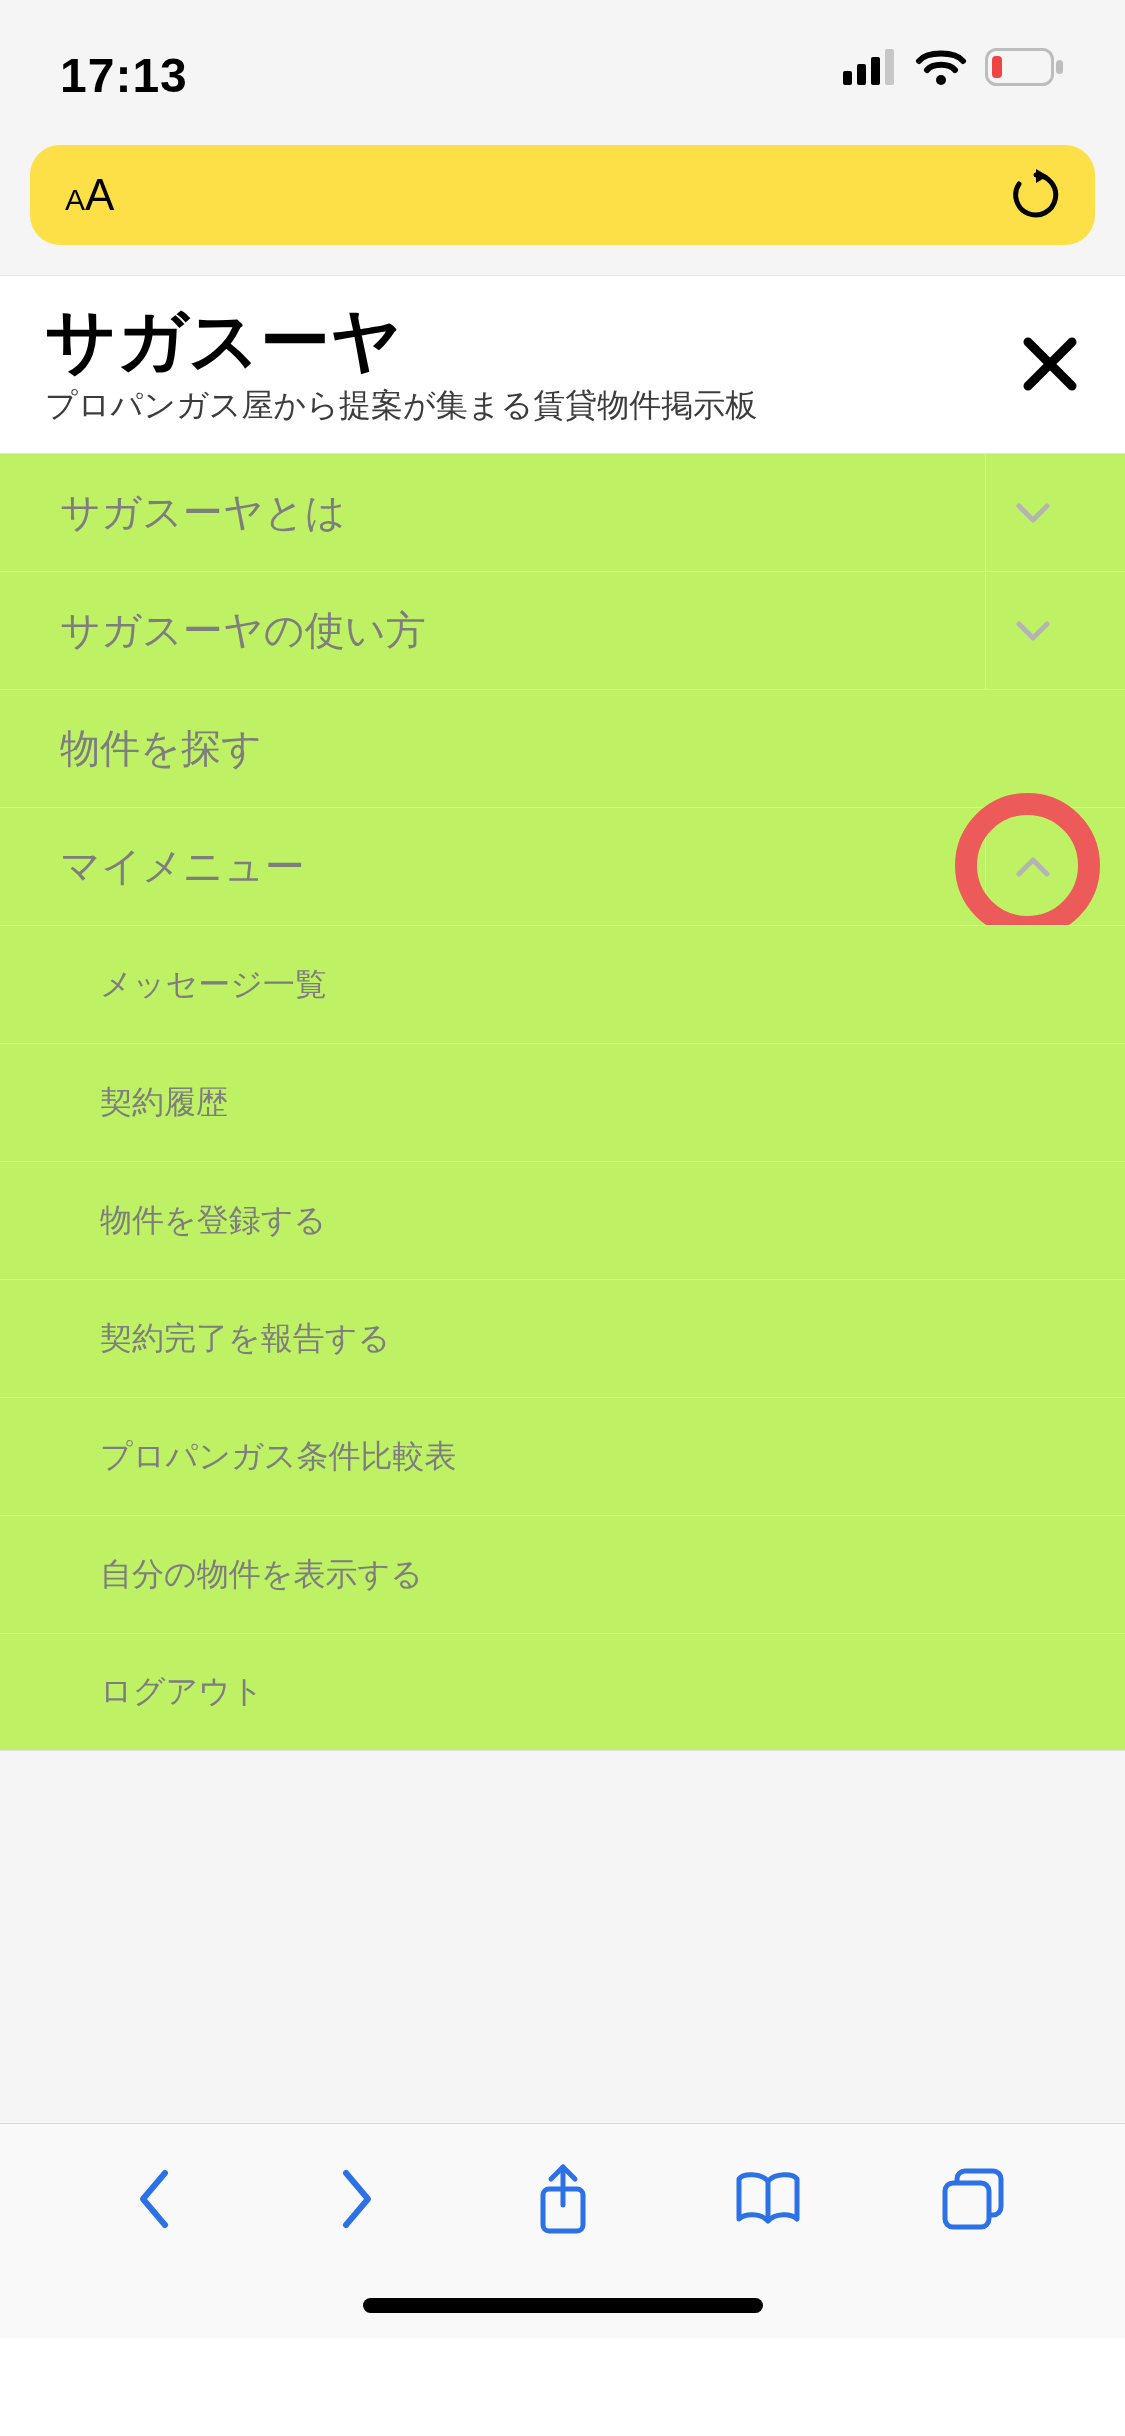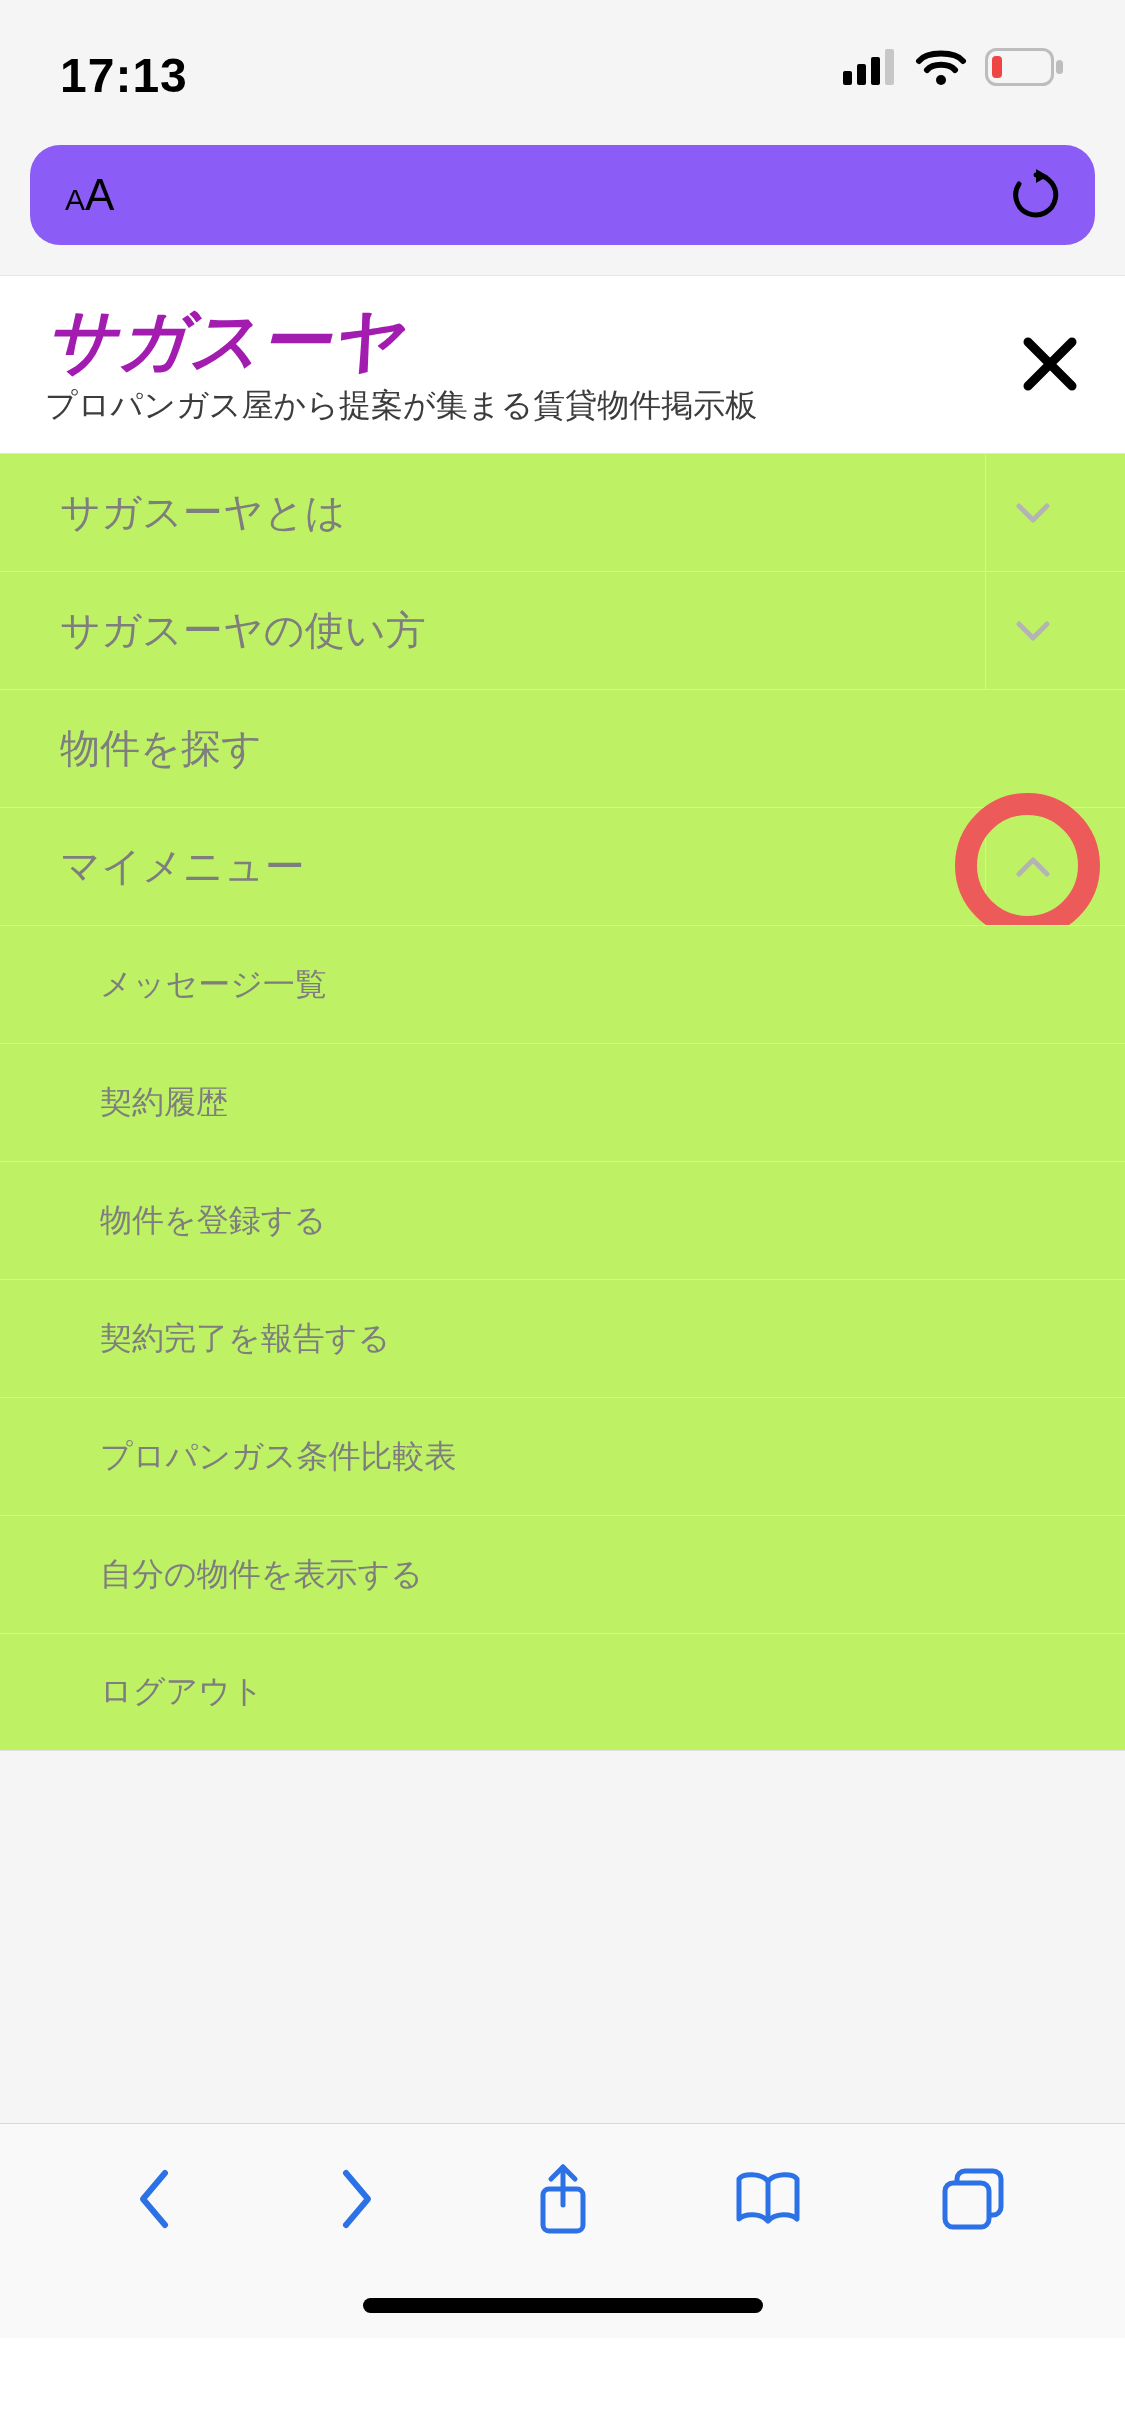--- a/index.html
+++ b/index.html
@@ -7,33 +7,33 @@
     .device{ width:1125px; height:2338px; background:#f5f5f5; position:relative;}
 
     
     .ios-status{height:135px;display:flex;align-items:flex-start;justify-content:space-between;padding:48px 60px 0 60px;}
     .ios-time{font-size:48px;font-weight:600;color:#000;letter-spacing:1px;}
     .ios-right{display:flex;align-items:center;gap:18px;}
     .sig,.wifi,.batt{display:inline-block;}
     .sig svg,.wifi svg,.batt svg{display:block;}
 
     
-    .safari-addr{margin:10px 30px 0 30px;height:100px;background:#8b5cf6;border-radius:30px;display:flex;align-items:center;justify-content:space-between;padding:0 35px;position:relative;}
+    .safari-addr{margin:10px 30px 0 30px;height:100px;background:#fde047;border-radius:30px;display:flex;align-items:center;justify-content:space-between;padding:0 35px;position:relative;}
     .addr-left{font-size:44px;color:#000;font-weight:400;}
     .addr-left .small-a{font-size:30px;}
     .addr-center{display:flex;align-items:center;gap:10px;position:absolute;left:50%;transform:translateX(-50%);}
     .addr-center .lock svg{display:block;}
     .addr-center .domain{font-size:48px;color:#000;}
     .addr-right svg{display:block;}
 
     
     .page{margin-top:30px;background:#fff;}
     .page-header{display:flex;justify-content:space-between;align-items:center;padding:30px 45px 25px 45px;border-top:1px solid #e5e5e5;}
     .brand-block{display:flex;flex-direction:column;gap:8px;}
-    .brand-title{font-size:70px;line-height:1;font-weight:700;color:#a21caf;font-style:italic;}
+    .brand-title{font-size:70px;line-height:1;font-weight:700;color:#000000;}
     .brand-sub{font-size:32px;color:#3c3c3c;}
     .close-x{font-size:80px;line-height:1;color:#000;font-weight:400;}
 
     
     .menu-row{display:flex;align-items:center;justify-content:space-between;border-top:1px solid #e1e1e1;height:118px;padding:0 45px 0 60px;background:#bef264;position:relative;}
     .menu-row:last-child{border-bottom:1px solid #e1e1e1;}
     .menu-label{font-size:40px;color:#7e7e7e;white-space:nowrap;}
     .chev-col{width:95px;border-left:1px solid #e1e1e1;height:100%;display:flex;align-items:center;justify-content:center;}
     .chev-col svg{display:block;}
     .menu-row.no-chev .chev-col{border:none;}

